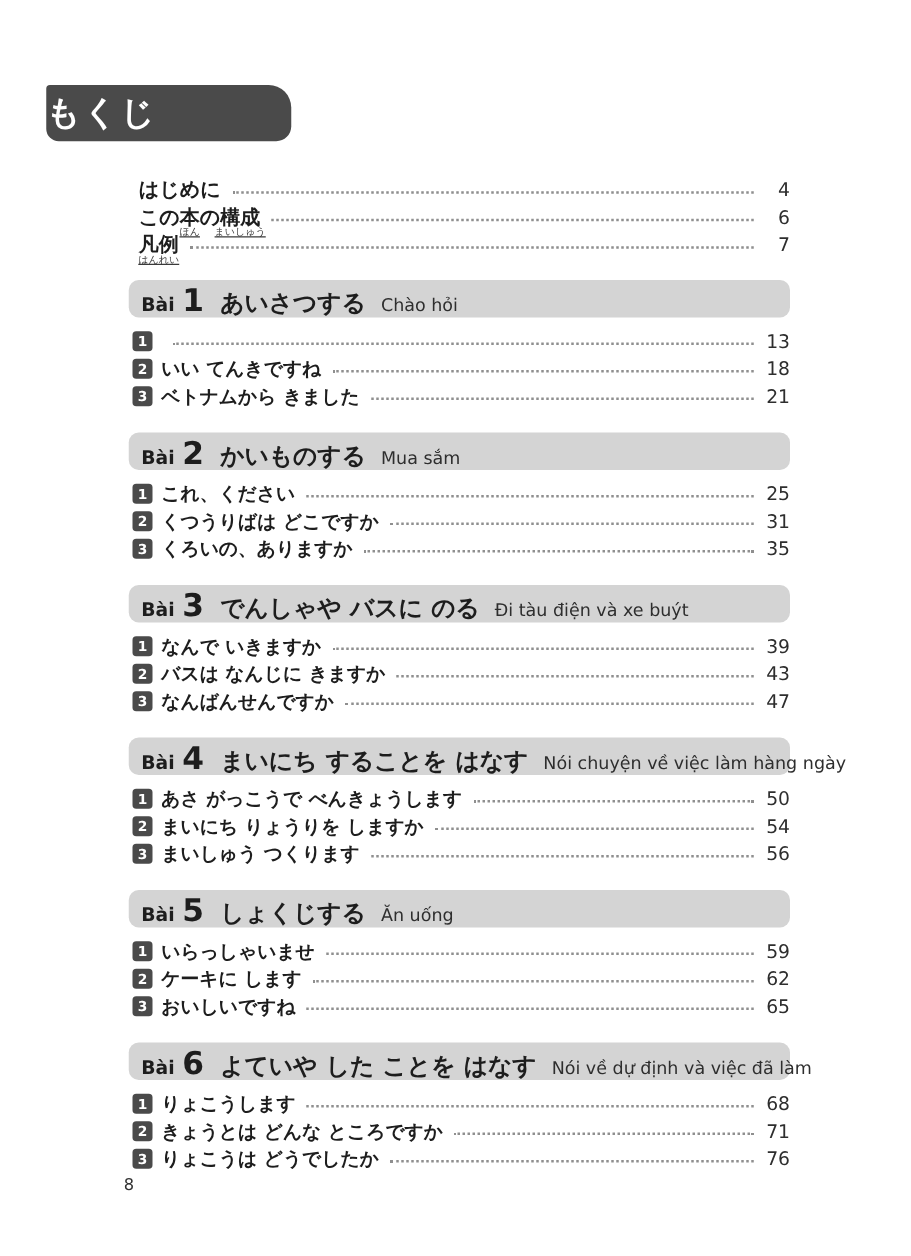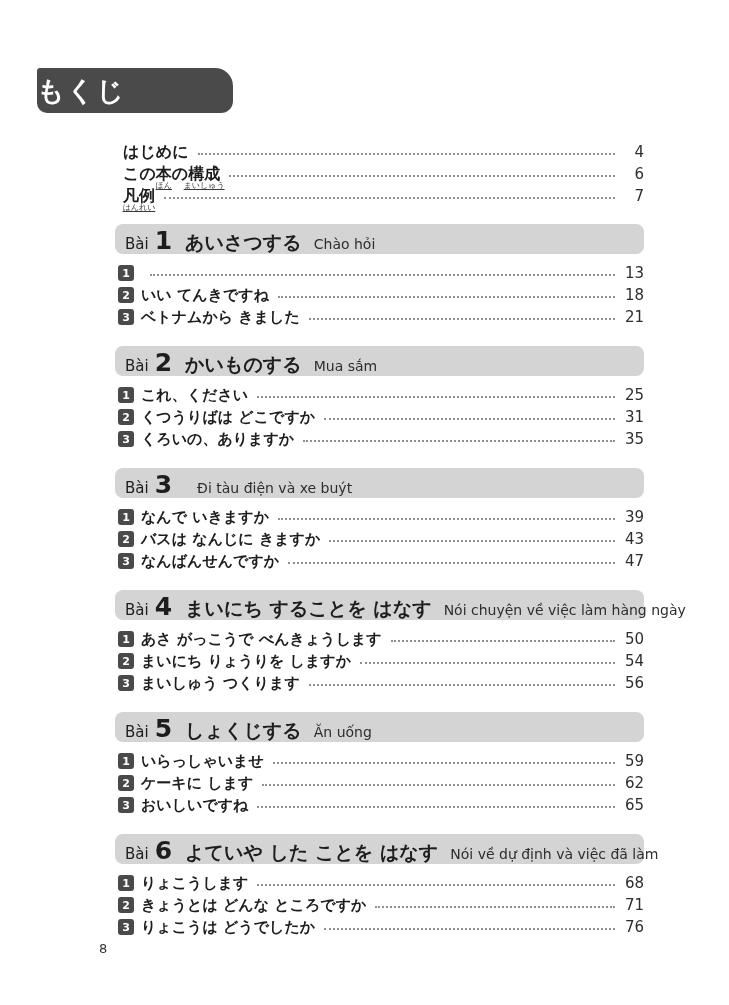--- a/index.html
+++ b/index.html
@@ -27,21 +27,21 @@
     border-radius:3px 18px 12px 10px;
     display:flex;align-items:center;justify-content:flex-start;
     padding-right:30px;
   }
   .mokuji-title{
     color:#ffffff;font-size:27px;font-weight:bold;letter-spacing:2px;
     line-height:1;
   }
   
   .content{
-    position:absolute;left:115px;top:141px;width:529px;
+    position:absolute;left:103px;top:141px;width:529px;
   }
   .toc-row{
     display:flex;align-items:center;height:22px;
   }
   .intro-list{margin-bottom:17px;}
   .intro-list .toc-row{padding-left:8px;}
   .intro-label{
     font-size:16px;font-weight:bold;white-space:nowrap;line-height:1;
   }
   .rb{position:relative;display:inline-block;}
@@ -58,21 +58,21 @@
     font-size:15px;color:var(--subtitle);min-width:22px;
     text-align:right;font-weight:normal;line-height:1;
   }
   
   .lesson{margin-bottom:18px;}
   .lesson-bar{
     height:30px;background:var(--bar);border-radius:8px;
     display:flex;align-items:baseline;
     padding:4px 12px 0 10px;margin-bottom:8px;
   }
-  .lesson-label{font-size:15px;font-weight:normal;line-height:1;}
+  .lesson-label{font-size:15px;font-weight:bold;line-height:1;}
   .lesson-number{font-size:25px;font-weight:bold;margin:0 13px 0 6px;line-height:1;}
   .lesson-title-jp{font-size:19px;font-weight:bold;line-height:1;white-space:nowrap;}
   .lesson-title-vi{font-size:14px;margin-left:12px;color:var(--subtitle);line-height:1;white-space:nowrap;}
   .lesson-items .toc-row{padding-left:3px;}
   .badge{
     width:16px;height:16px;flex:none;
     background:var(--dark);border-radius:3px;
     color:#ffffff;font-size:11px;font-weight:bold;
     display:flex;align-items:center;justify-content:center;
     margin-right:7px;line-height:1;
@@ -164,20 +164,21 @@
               <span class="item-label">くろいの、ありますか</span>
               <span class="leader"></span>
               <span class="page-num">35</span>
             </div>
           </div>
         </div>
         <div class="lesson">
           <div class="lesson-bar">
             <span class="lesson-label">Bài</span>
             <span class="lesson-number">3</span>
+            <span class="lesson-title-jp">でんしゃや バスに のる</span>
             <span class="lesson-title-vi">Đi tàu điện và xe buýt</span>
           </div>
           <div class="lesson-items">
             <div class="toc-row">
               <span class="badge">1</span>
               <span class="item-label">なんで いきますか</span>
               <span class="leader"></span>
               <span class="page-num">39</span>
             </div>
             <div class="toc-row">

